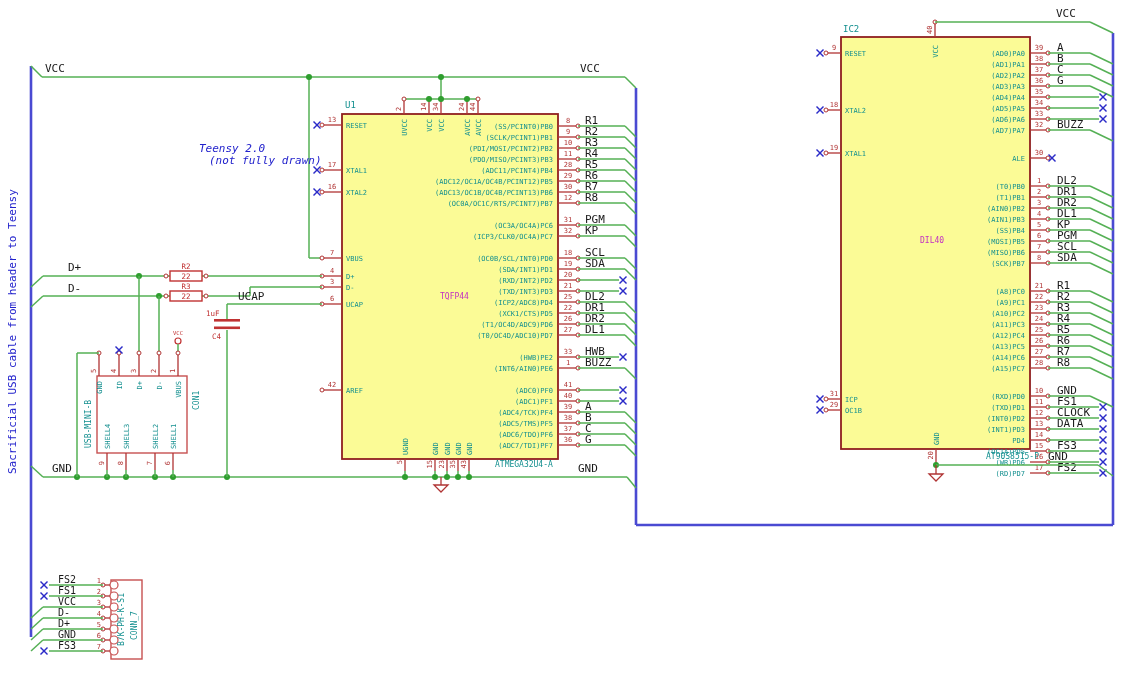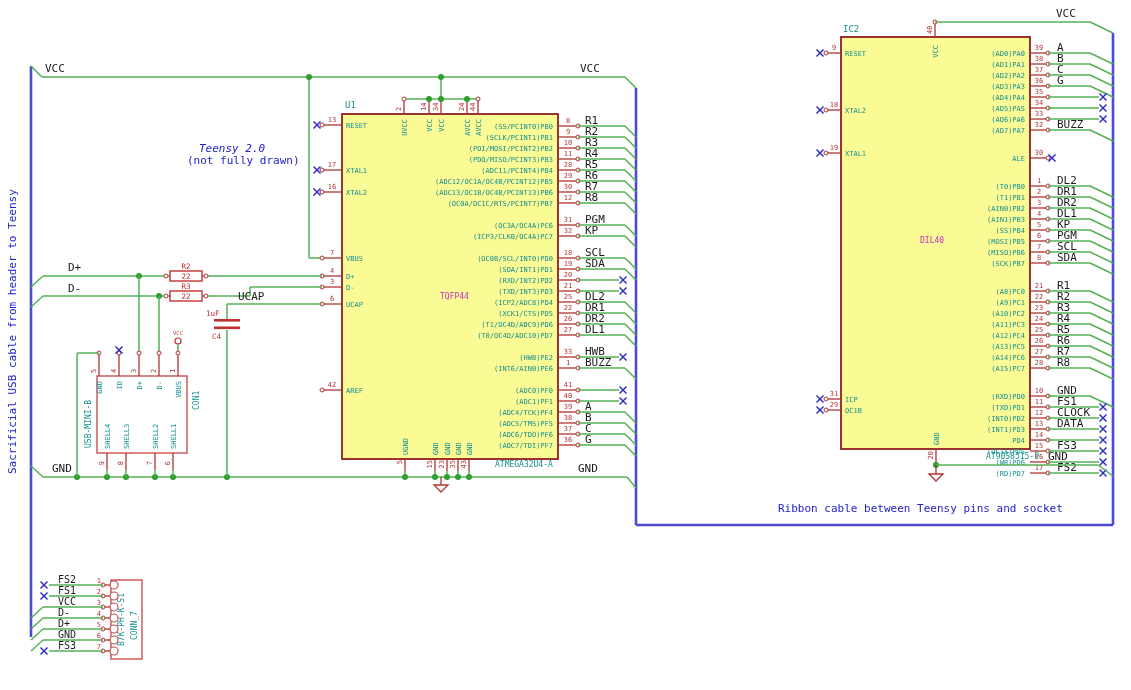--- a/index.html
+++ b/index.html
@@ -732,15 +732,14 @@
       <text x="939" y="445" fill="#138f8f" font-size="7" text-anchor="start" transform="rotate(-90 939 445)">GND</text>
       <line x1="936" y1="465" x2="1098" y2="465" stroke="#55b055" stroke-width="1.5"></line>
       <line x1="1098" y1="465" x2="1113" y2="476" stroke="#55b055" stroke-width="1.5"></line>
       <text x="1048" y="460" fill="#1a1a1a" font-size="11" text-anchor="start">GND</text>
       <line x1="936" y1="465" x2="936" y2="474" stroke="#b03434" stroke-width="1.3"></line>
       <path d="M929 474 L943 474 L936 481 Z" fill="none" stroke="#b03434" stroke-width="1.3"></path>
     </svg>
 
   <div class="note-vert" style="left:6px;top:212px;height:262px;">Sacrificial USB cable from header to Teensy</div>
   <div class="note" style="left:199px;top:143px;font-style:italic;">Teensy 2.0</div>
-  <div class="note" style="left:187px;top:155px;">(not fully drawn)</div>
-  <div class="note" style="left:778px;top:503px;">Ribbon cable between Teensy pins and socket</div>
+  <div class="note" style="left:209px;top:155px;font-style:italic;">(not fully drawn)</div>
 </div>
 
 </body></html>

